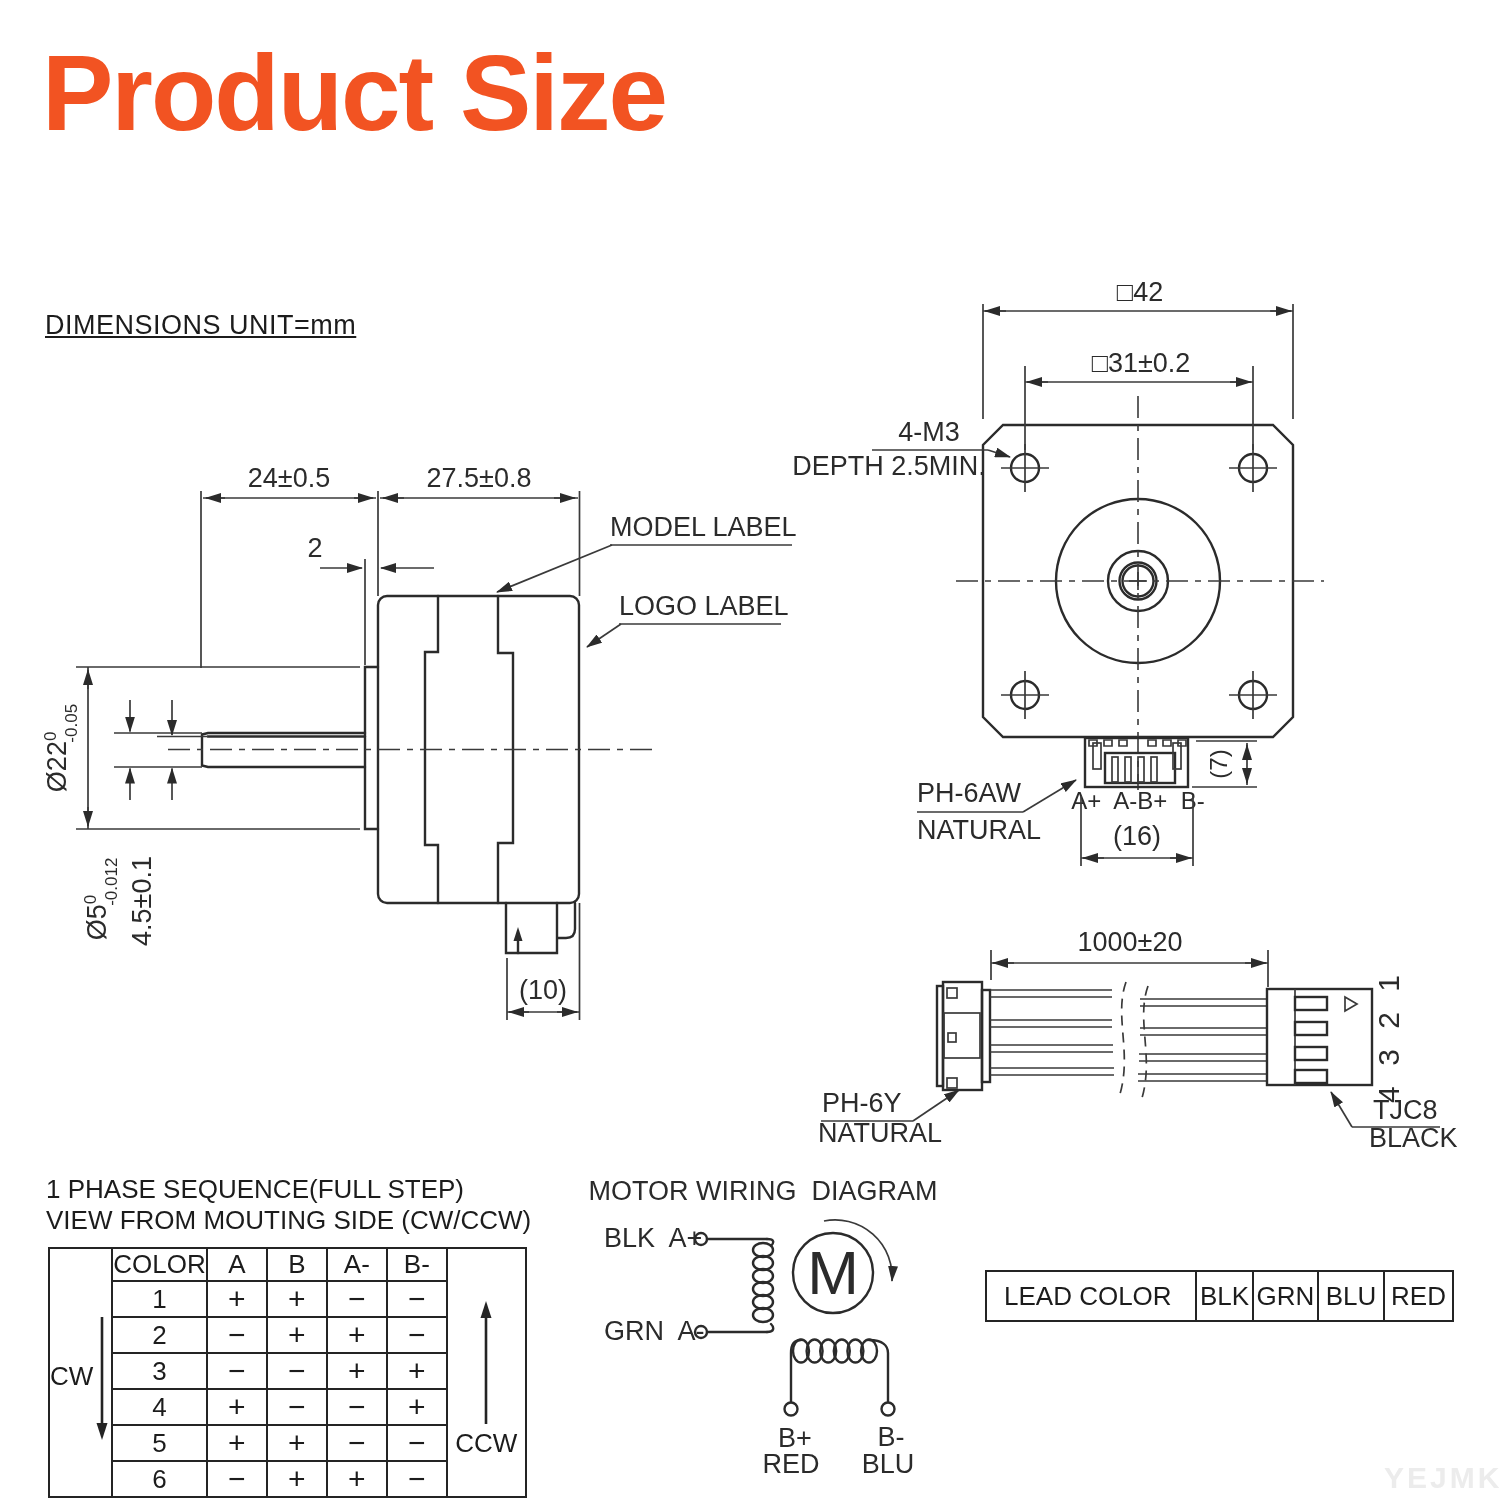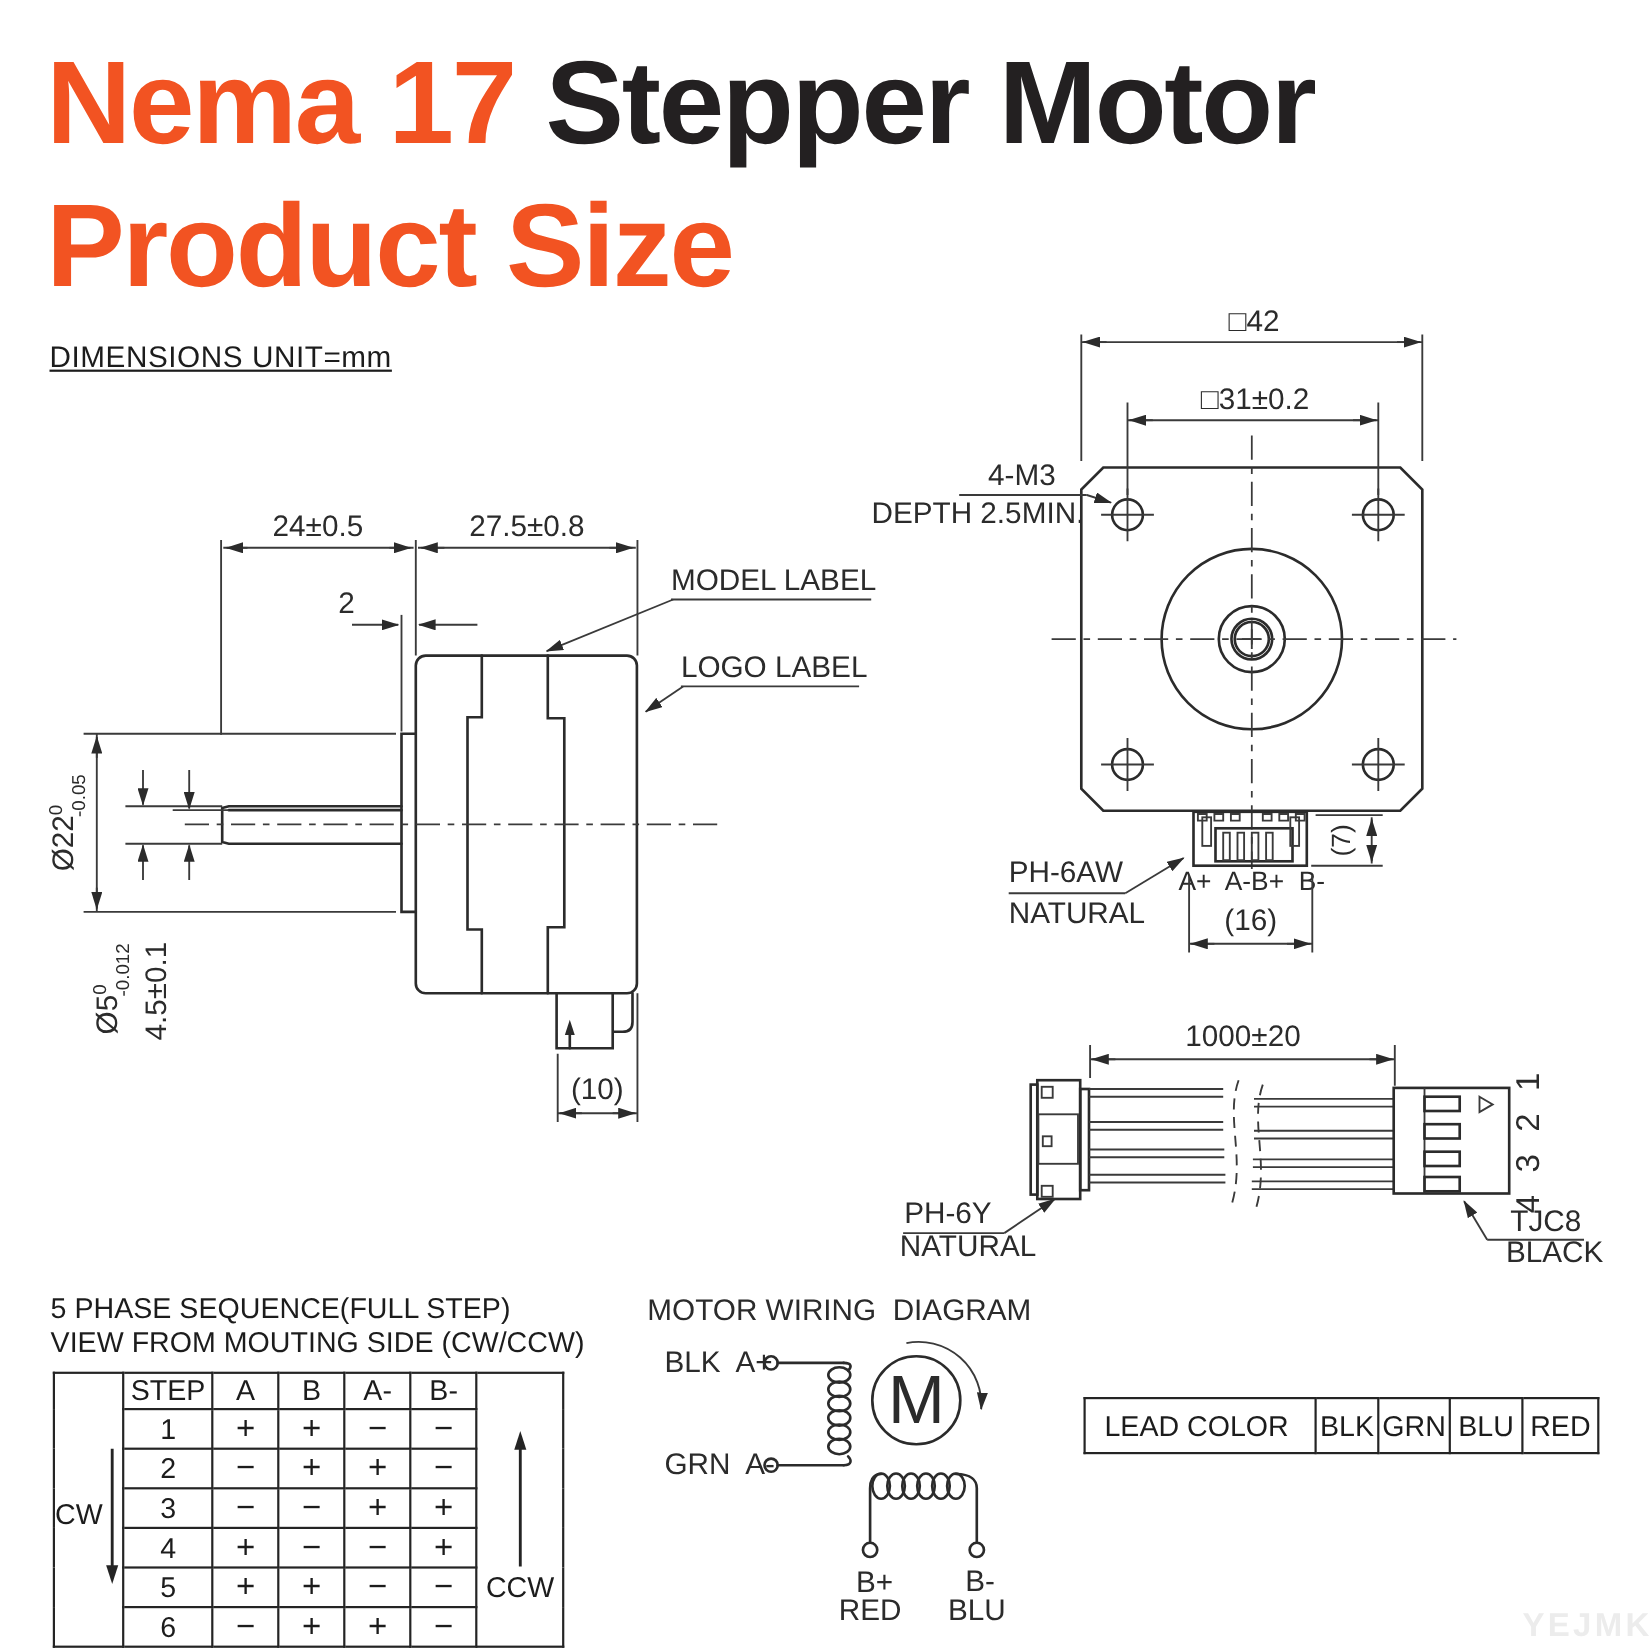--- a/index.html
+++ b/index.html
@@ -37,21 +37,20 @@
   .ltable td{border:2.5px solid #242424;font-size:26px;color:#1c1c1c;padding:0;text-align:center;}
   .ltable td.lab{text-align:left;padding-left:17px;}
   .watermark{left:1384px;top:1461px;font-size:30px;font-weight:700;color:#ECECEC;letter-spacing:3px;}
 </style>
 </head>
 <body>
 
 <div id="canvas">
 
   <div class="abs main-title">
-    <div><span class="accent">Nema 17 </span><span class="dark">Stepper Motor</span></div>
     <div class="accent">Product Size</div>
   </div>
   <div class="abs units-note">DIMENSIONS UNIT=mm</div>
 
   <svg class="abs" style="left:0;top:0" width="1500" height="1500" viewBox="0 0 1500 1500">
     <defs>
       <marker id="ah" viewBox="0 0 16 10" refX="15" refY="5" markerWidth="16" markerHeight="10" orient="auto" markerUnits="userSpaceOnUse">
         <path d="M0,0 L16,5 L0,10 Z" fill="#2b2b2b"></path>
       </marker>
     </defs>
@@ -270,21 +269,21 @@
       <circle class="med" cx="791" cy="1409" r="6.5"></circle>
       <circle class="med" cx="888" cy="1409" r="6.5"></circle>
       <text class="s27" x="795" y="1447" text-anchor="middle">B+</text>
       <text class="s27" x="791" y="1473" text-anchor="middle">RED</text>
       <text class="s27" x="891" y="1446" text-anchor="middle">B-</text>
       <text class="s27" x="888" y="1473" text-anchor="middle">BLU</text>
     </g>
   </svg>
 
   <div class="abs phase-head">
-    <div>5 PHASE SEQUENCE(FULL STEP)</div>
+    <div>1 PHASE SEQUENCE(FULL STEP)</div>
     <div>VIEW FROM MOUTING SIDE (CW/CCW)</div>
   </div>
 
   <table class="abs ptable">
     <colgroup>
         <col style="width:59px">
         <col style="width:81px">
         <col style="width:60px">
         <col style="width:60px">
         <col style="width:60px">
@@ -295,21 +294,21 @@
     <tr style="height:33px">
       <td rowspan="7" class="arrowcell">
         <div class="cwbox">
           <span class="lbl">CW</span>
           <svg width="18" height="128" viewBox="0 0 18 128">
             <line x1="9" y1="4" x2="9" y2="112" stroke="#242424" stroke-width="2.6"></line>
             <polygon points="9,127 3.5,110 14.5,110" fill="#242424"></polygon>
           </svg>
         </div>
       </td>
-      <td>STEP</td>
+      <td>COLOR</td>
       <td>A</td>
       <td>B</td>
       <td>A-</td>
       <td>B-</td>
       <td rowspan="7">
         <div class="ccwbox">
           <svg width="18" height="128" viewBox="0 0 18 128">
             <line x1="9" y1="124" x2="9" y2="16" stroke="#242424" stroke-width="2.6"></line>
             <polygon points="9,1 3.5,18 14.5,18" fill="#242424"></polygon>
           </svg>

